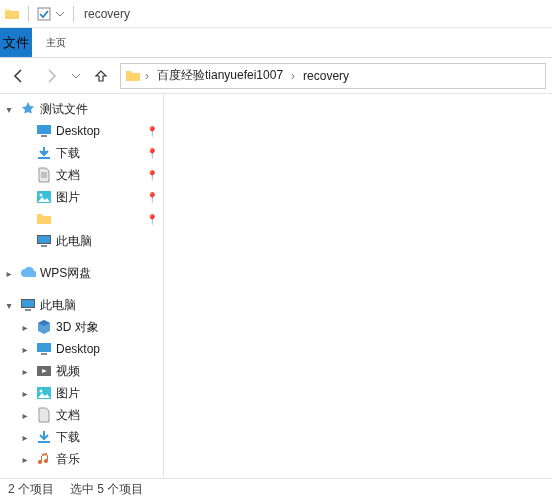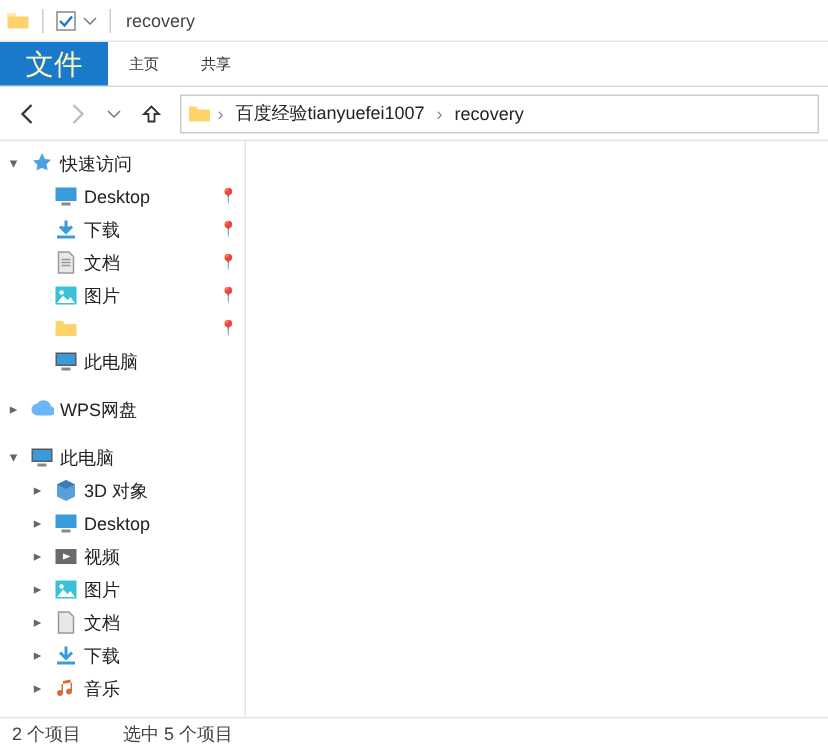--- a/index.html
+++ b/index.html
@@ -3,21 +3,21 @@
 <meta charset="utf-8">
 <style>
 * { box-sizing: border-box; margin: 0; padding: 0; font-family: "Microsoft YaHei", "Segoe UI", sans-serif; }
 body { width: 552px; height: 500px; overflow: hidden; background: #fff; font-size: 12px; color: #000; display: flex; flex-direction: column; }
 .titlebar { height: 28px; display: flex; align-items: center; padding: 0 4px; background: #fff; border-bottom: 1px solid #e5e5e5; }
 .titlebar .qat { display: flex; align-items: center; gap: 4px; }
 .folder-glyph { width: 16px; height: 16px; }
 .qat-sep { width: 1px; height: 16px; background: #ccc; margin: 0 4px; }
 .titlebar .title { margin-left: 6px; color: #444; }
 .ribbon-tabs { height: 30px; display: flex; align-items: stretch; background: #fff; border-bottom: 1px solid #d9d9d9; }
-.ribbon-tabs .file-tab { background: #1979ca; color: #fef9c3; padding: 0 17px; display: flex; align-items: center; font-size: 19px; }
+.ribbon-tabs .file-tab { background: #1979ca; color: #000000; padding: 0 3px; display: flex; align-items: center; font-size: 13px; }
 .ribbon-tabs .tab { padding: 0 14px; display: flex; align-items: center; color: #333; font-size: 10px; }
 .navbar { height: 36px; display: flex; align-items: center; gap: 6px; padding: 4px 6px; background: #fff; border-bottom: 1px solid #e5e5e5; }
 .nav-btn { width: 26px; height: 26px; display: flex; align-items: center; justify-content: center; color: #555; }
 .nav-btn.disabled { color: #bbb; }
 .nav-drop { width: 12px; display: flex; align-items: center; justify-content: center; color: #777; }
 .addrbar { flex: 1; height: 26px; border: 1px solid #ccc; display: flex; align-items: center; padding: 0 4px; gap: 2px; background: #fff; }
 .addrbar .crumb { display: flex; align-items: center; gap: 4px; padding: 0 4px; color: #222; text-align: center; }
 .crumb-sep { color: #888; padding: 0 2px; }
 .main { flex: 1; display: flex; min-height: 0; }
 .sidebar { width: 164px; border-right: 1px solid #e5e5e5; overflow: hidden; padding-top: 4px; }
@@ -25,21 +25,21 @@
 .tree-item .expander { width: 14px; text-align: center; color: #666; font-size: 10px; }
 .tree-item .pin { margin-left: auto; color: #888; font-size: 10px; }
 .tree-item.depth-0 { padding-left: 2px; }
 .tree-item.depth-1 { padding-left: 18px; }
 .tree-item .icon { width: 16px; height: 16px; display: flex; align-items: center; justify-content: center; }
 .filepane { flex: 1; display: flex; align-content: flex-start; flex-wrap: wrap; gap: 24px; padding: 12px 12px; }
 .file-item { width: 110px; display: flex; flex-direction: column; align-items: center; gap: 6px; }
 .file-item .thumb { width: 90px; height: 80px; display: flex; align-items: center; justify-content: center; }
 .file-item .label { text-align: center; font-size: 12px; color: #222; word-break: break-all; }
 .highlight-red { border: 4px solid #e30613; padding: 6px; }
-.statusbar { height: 22px; border-top: 1px solid #e5e5e5; display: flex; align-items: center; gap: 28px; padding: 0 8px; color: #444; font-size: 12px; }
+.statusbar { height: 22px; border-top: 1px solid #e5e5e5; display: flex; align-items: center; gap: 16px; padding: 0 8px; color: #444; font-size: 12px; }
 svg { display: block; }
 </style>
 </head>
 <body>
 
 <div class="titlebar">
   <div class="qat">
     <span class="icon">
       <svg class="folder-glyph" viewBox="0 0 16 16">
           <path fill="#ffd36b" d="M1 3h5l1 2h8v8H1z"></path>
@@ -59,21 +59,20 @@
         </svg>
     </span>
     <span class="qat-sep"></span>
   </div>
   <span class="title">recovery</span>
 </div>
 
 <div class="ribbon-tabs">
   <div class="file-tab">文件</div>
   <div class="tab">主页</div>
-  <div class="tab">共享</div>
 </div>
 
 <div class="navbar">
   <div class="nav-btn">
     <svg width="16" height="16" viewBox="0 0 16 16">
         <path d="M10 2 4 8l6 6" stroke="#333" stroke-width="1.5" fill="none"></path>
       </svg>
   </div>
   <div class="nav-btn disabled">
     <svg width="16" height="16" viewBox="0 0 16 16">
@@ -107,21 +106,21 @@
 
   <div class="sidebar">
 
     <div class="tree-item depth-0">
       <span class="expander">▾</span>
       <span class="icon">
           <svg width="16" height="16" viewBox="0 0 16 16">
             <path fill="#4aa3df" d="M8 1l2 4 4 .5-3 3 .8 4L8 11l-3.8 1.5L5 9 2 6l4-.5z"></path>
           </svg>
         </span>
-      <span>快速访问</span>
+      <span>测试文件</span>
     </div>
     <div class="tree-item depth-1">
       <span class="expander"></span>
       <span class="icon">
           <svg width="16" height="16" viewBox="0 0 16 16">
             <rect x="1" y="2" width="14" height="9" fill="#3a9bdc"></rect>
             <rect x="5" y="12" width="6" height="2" fill="#888"></rect>
           </svg>
         </span>
       <span>Desktop</span>

